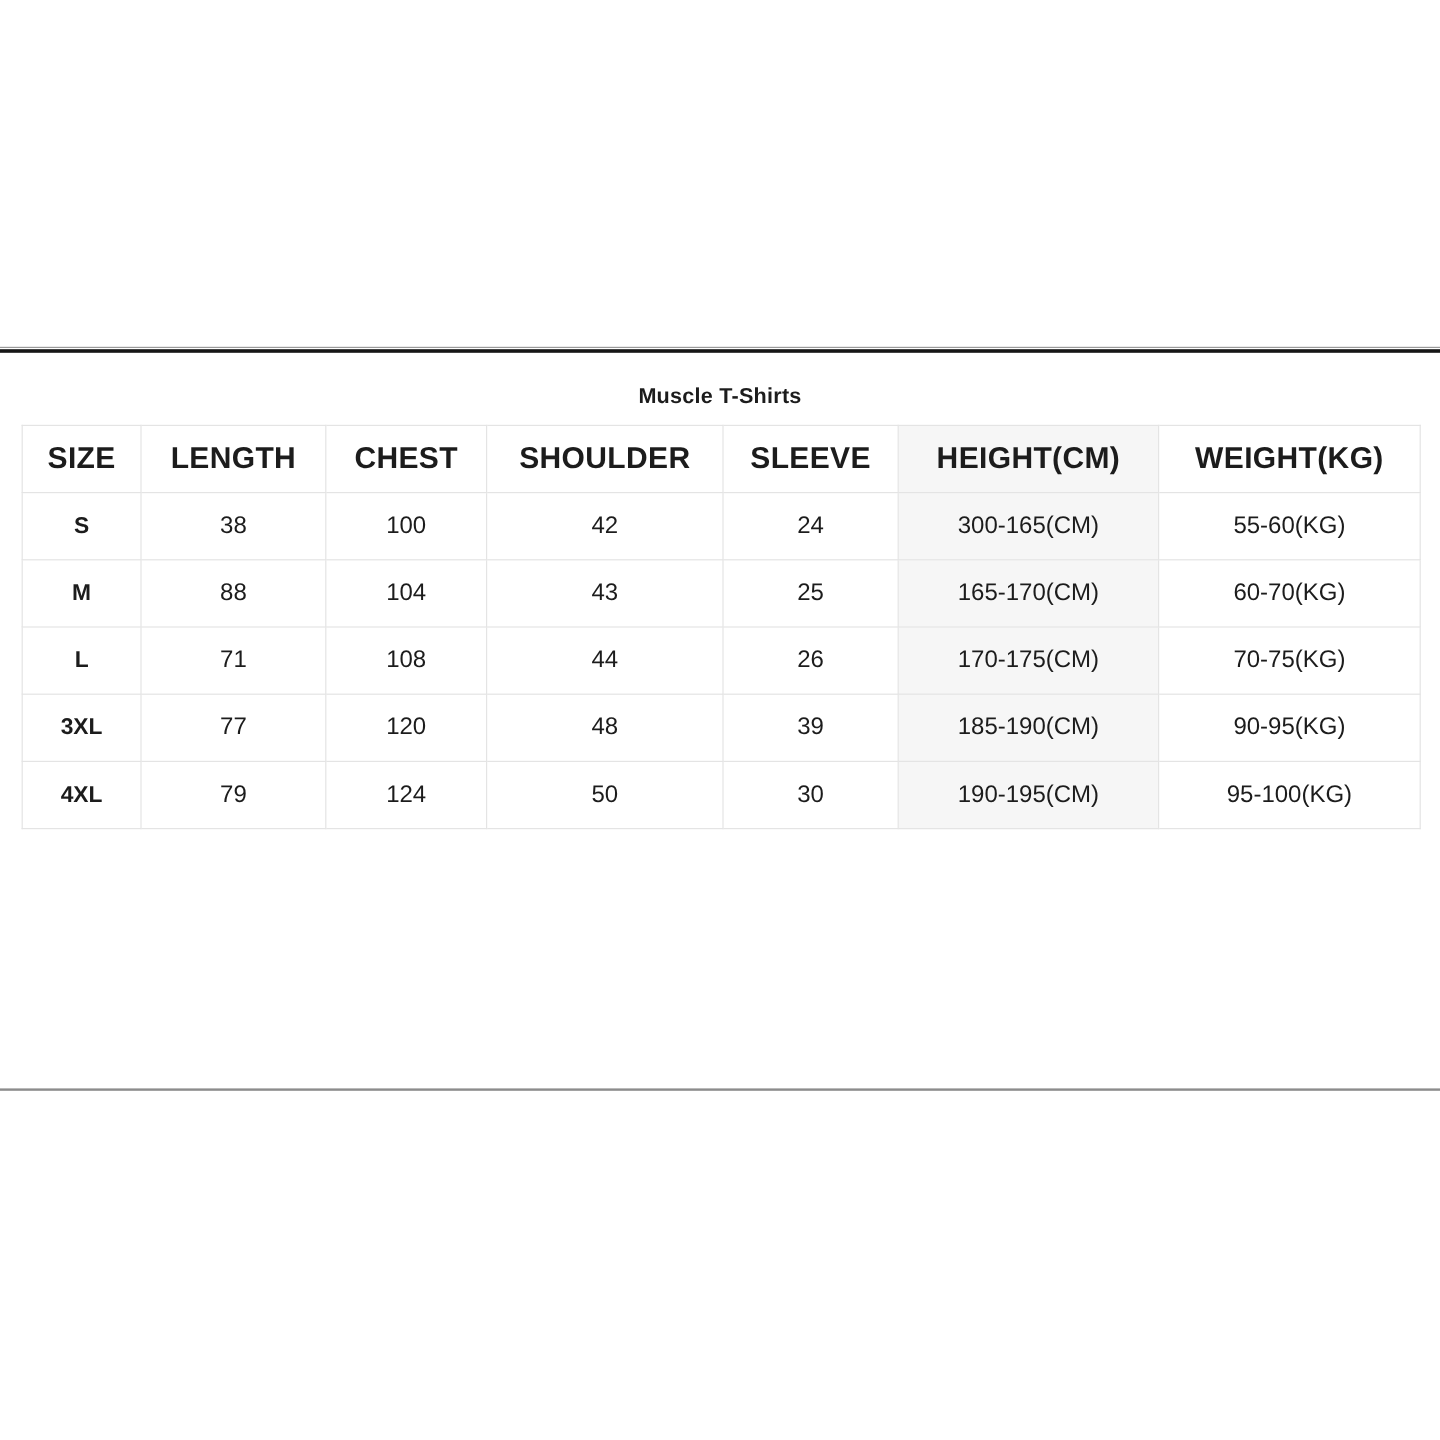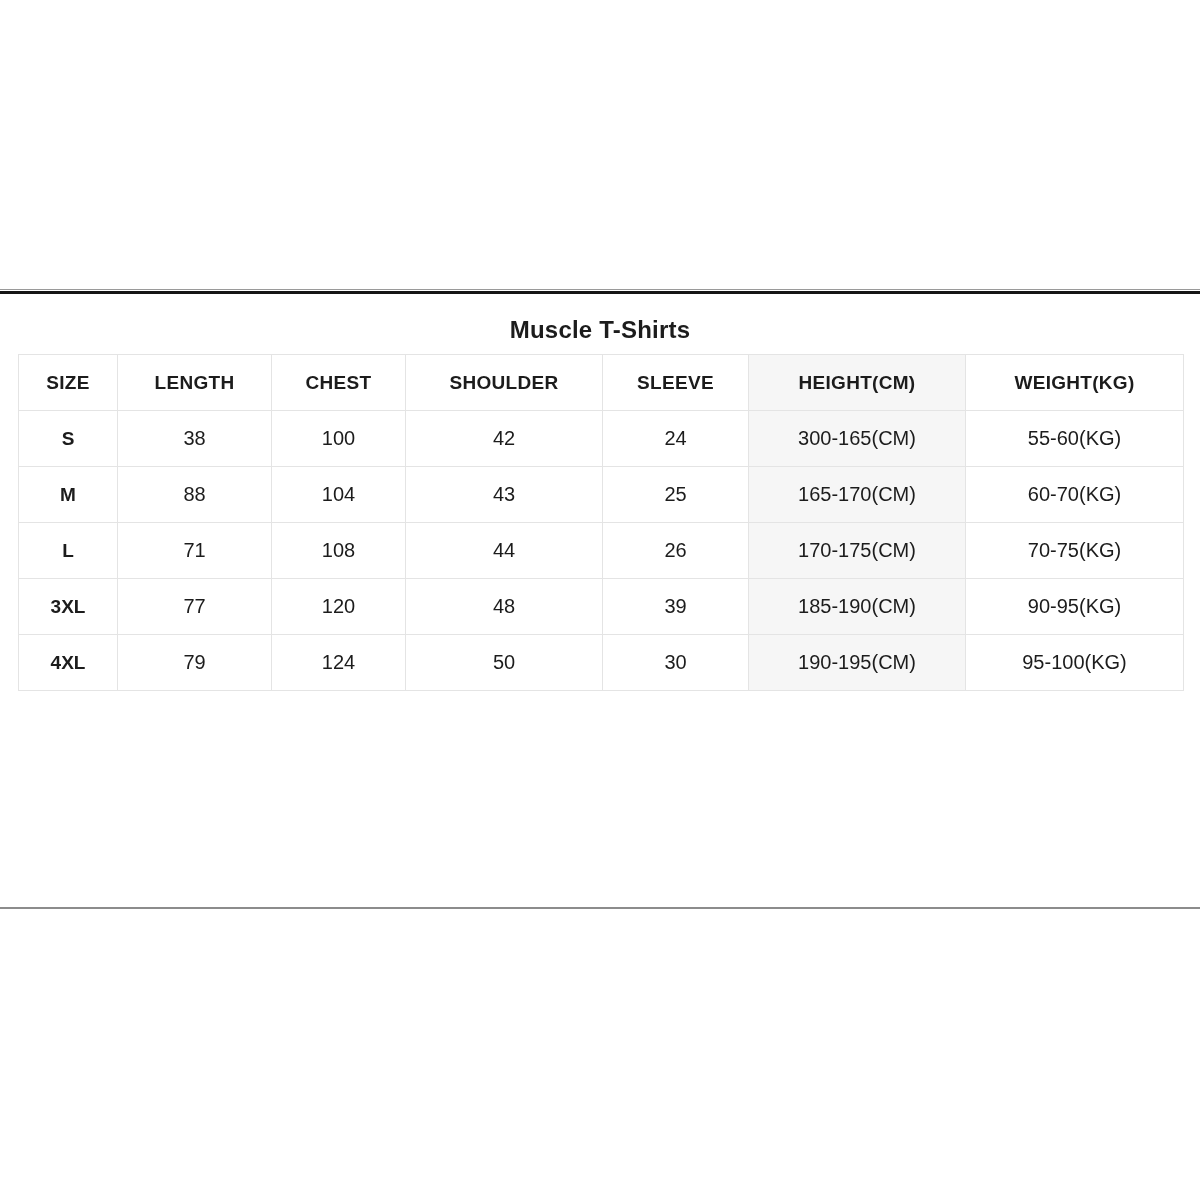--- a/index.html
+++ b/index.html
@@ -35,21 +35,21 @@
     height: 2px;
     background: var(--bottom-rule-color, #8c8c8c);
   }
   .chart-title {
     position: absolute;
     top: 316px;
     left: 0;
     width: 1200px;
     margin: 0;
     text-align: center;
-    font-size: 24px;
+    font-size: 18px;
     line-height: 28px;
     font-weight: 700;
     color: var(--text-color, #1c1c1c);
     letter-spacing: 0.2px;
   }
   table.size-table {
     position: absolute;
     left: 18px;
     top: 354px;
     width: 1165px;
@@ -70,21 +70,21 @@
     padding: 0;
     text-align: center;
     vertical-align: middle;
     font-size: 20px;
     font-weight: 400;
     color: var(--text-color, #1c1c1c);
     background: #ffffff;
   }
   .size-table thead th {
     font-weight: 700;
-    font-size: 19px;
+    font-size: 25px;
     letter-spacing: 0.3px;
   }
   .size-table tbody th {
     font-weight: 700;
     font-size: 19px;
   }
   .size-table .col-hl {
     background: var(--highlight-bg, #f6f6f6);
   }
   .size-table tr.row-hl th,

